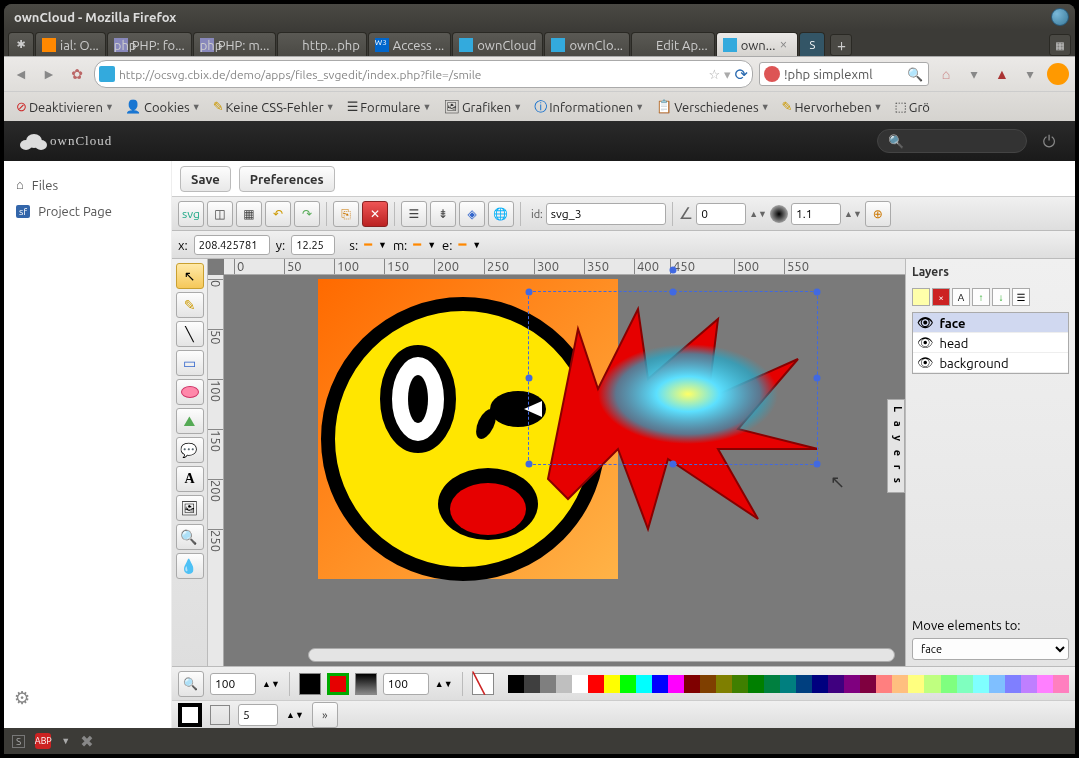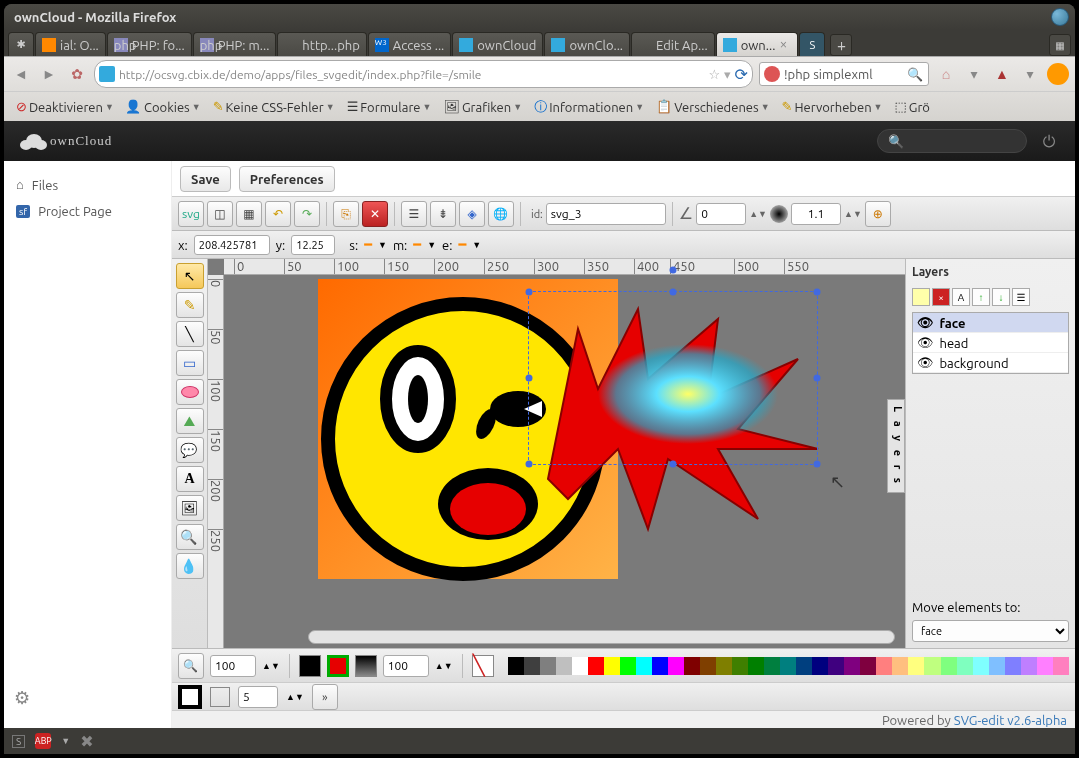--- a/index.html
+++ b/index.html
@@ -253,21 +253,21 @@
         <div class="tb" style="color:#36c">◈</div>
         <div class="tb" style="color:#2a8">🌐</div>
         <div class="sep"></div>
         <span class="edlbl">id:</span>
         <input class="edinp" style="width: 120px;" value="svg_3">
         <div class="sep"></div>
         <span style="font-size:16px;color:#666">∠</span>
         <input class="edinp" style="width: 50px;" value="0">
         <span style="font-size:9px;color:#666">▲▼</span>
         <span style="width:18px;height:18px;background:radial-gradient(#000,transparent);border-radius:50%"></span>
-        <input class="edinp" style="width: 50px; text-align: center;" value="1.1">
+        <input class="edinp" style="width: 50px;" value="1.1">
         <span style="font-size:9px;color:#666">▲▼</span>
         <div class="tb" style="color:#c70">⊕</div>
       </div>
 
       <div class="coordbar">
         <span>x:</span>
         <input value="208.425781" style="">
         <span>y:</span>
         <input style="width: 44px;" value="12.25">
         <span style="margin-left:8px">s:</span>
@@ -448,21 +448,20 @@
           </div>
       </div>
 
       <div class="bottombar2">
         <span class="swatch" style="background:#fff;border:4px solid #000;width:24px;height:24px"></span>
         <span class="swatch" style="width:20px;height:20px"></span>
         <input class="edinp" style="width: 40px;" value="5">
           <span style="font-size:9px">▲▼</span>
         <div class="tb">»</div>
       </div>
-      <div class="poweredby"><span>Powered by </span><a>SVG-edit v2.6-alpha</a></div>
     </div>
   </div>
 
   <div class="statusbar">
     <span style="border:1px solid #777;padding:0 3px;font-size:10px">S</span>
     <span style="width:16px;height:16px;background:#c22;border-radius:3px;color:#fff;font-size:9px;display:flex;align-items:center;justify-content:center">ABP</span>
     <span style="font-size:9px">▼</span>
     <span style="color:#888;font-size:16px">✖</span>
   </div>
 </div>

